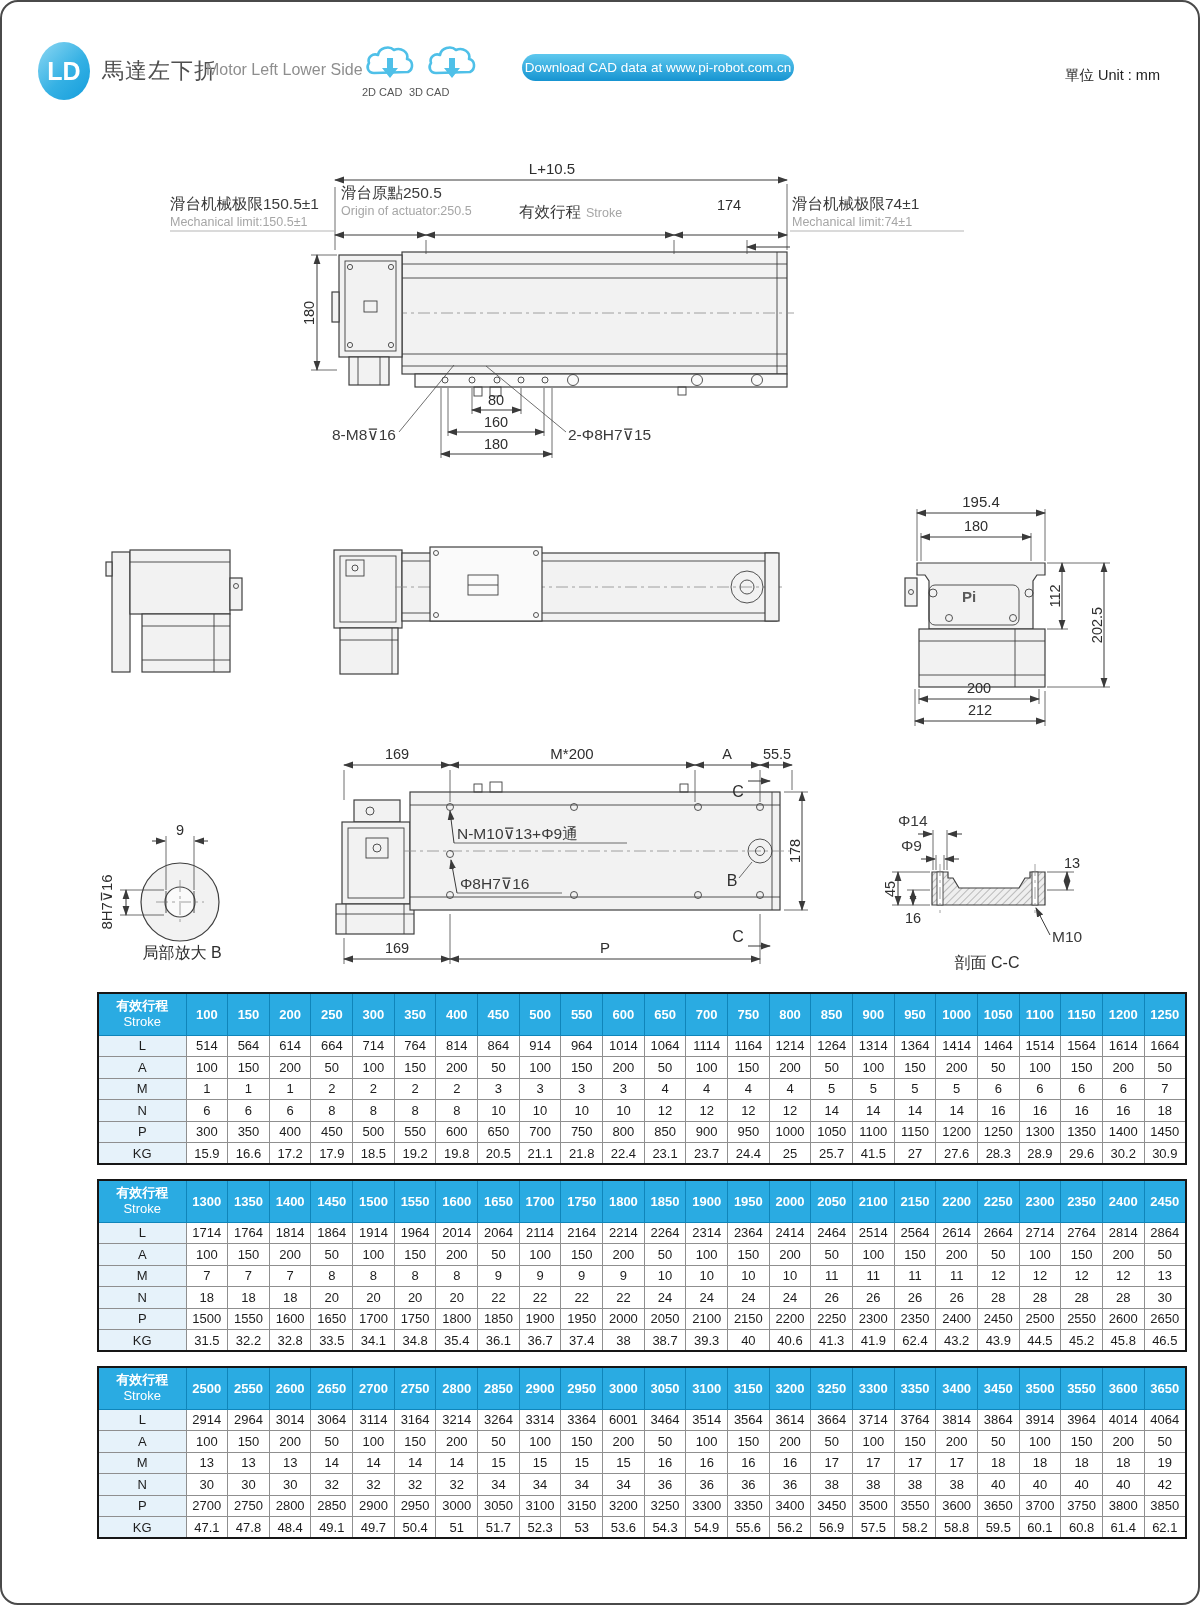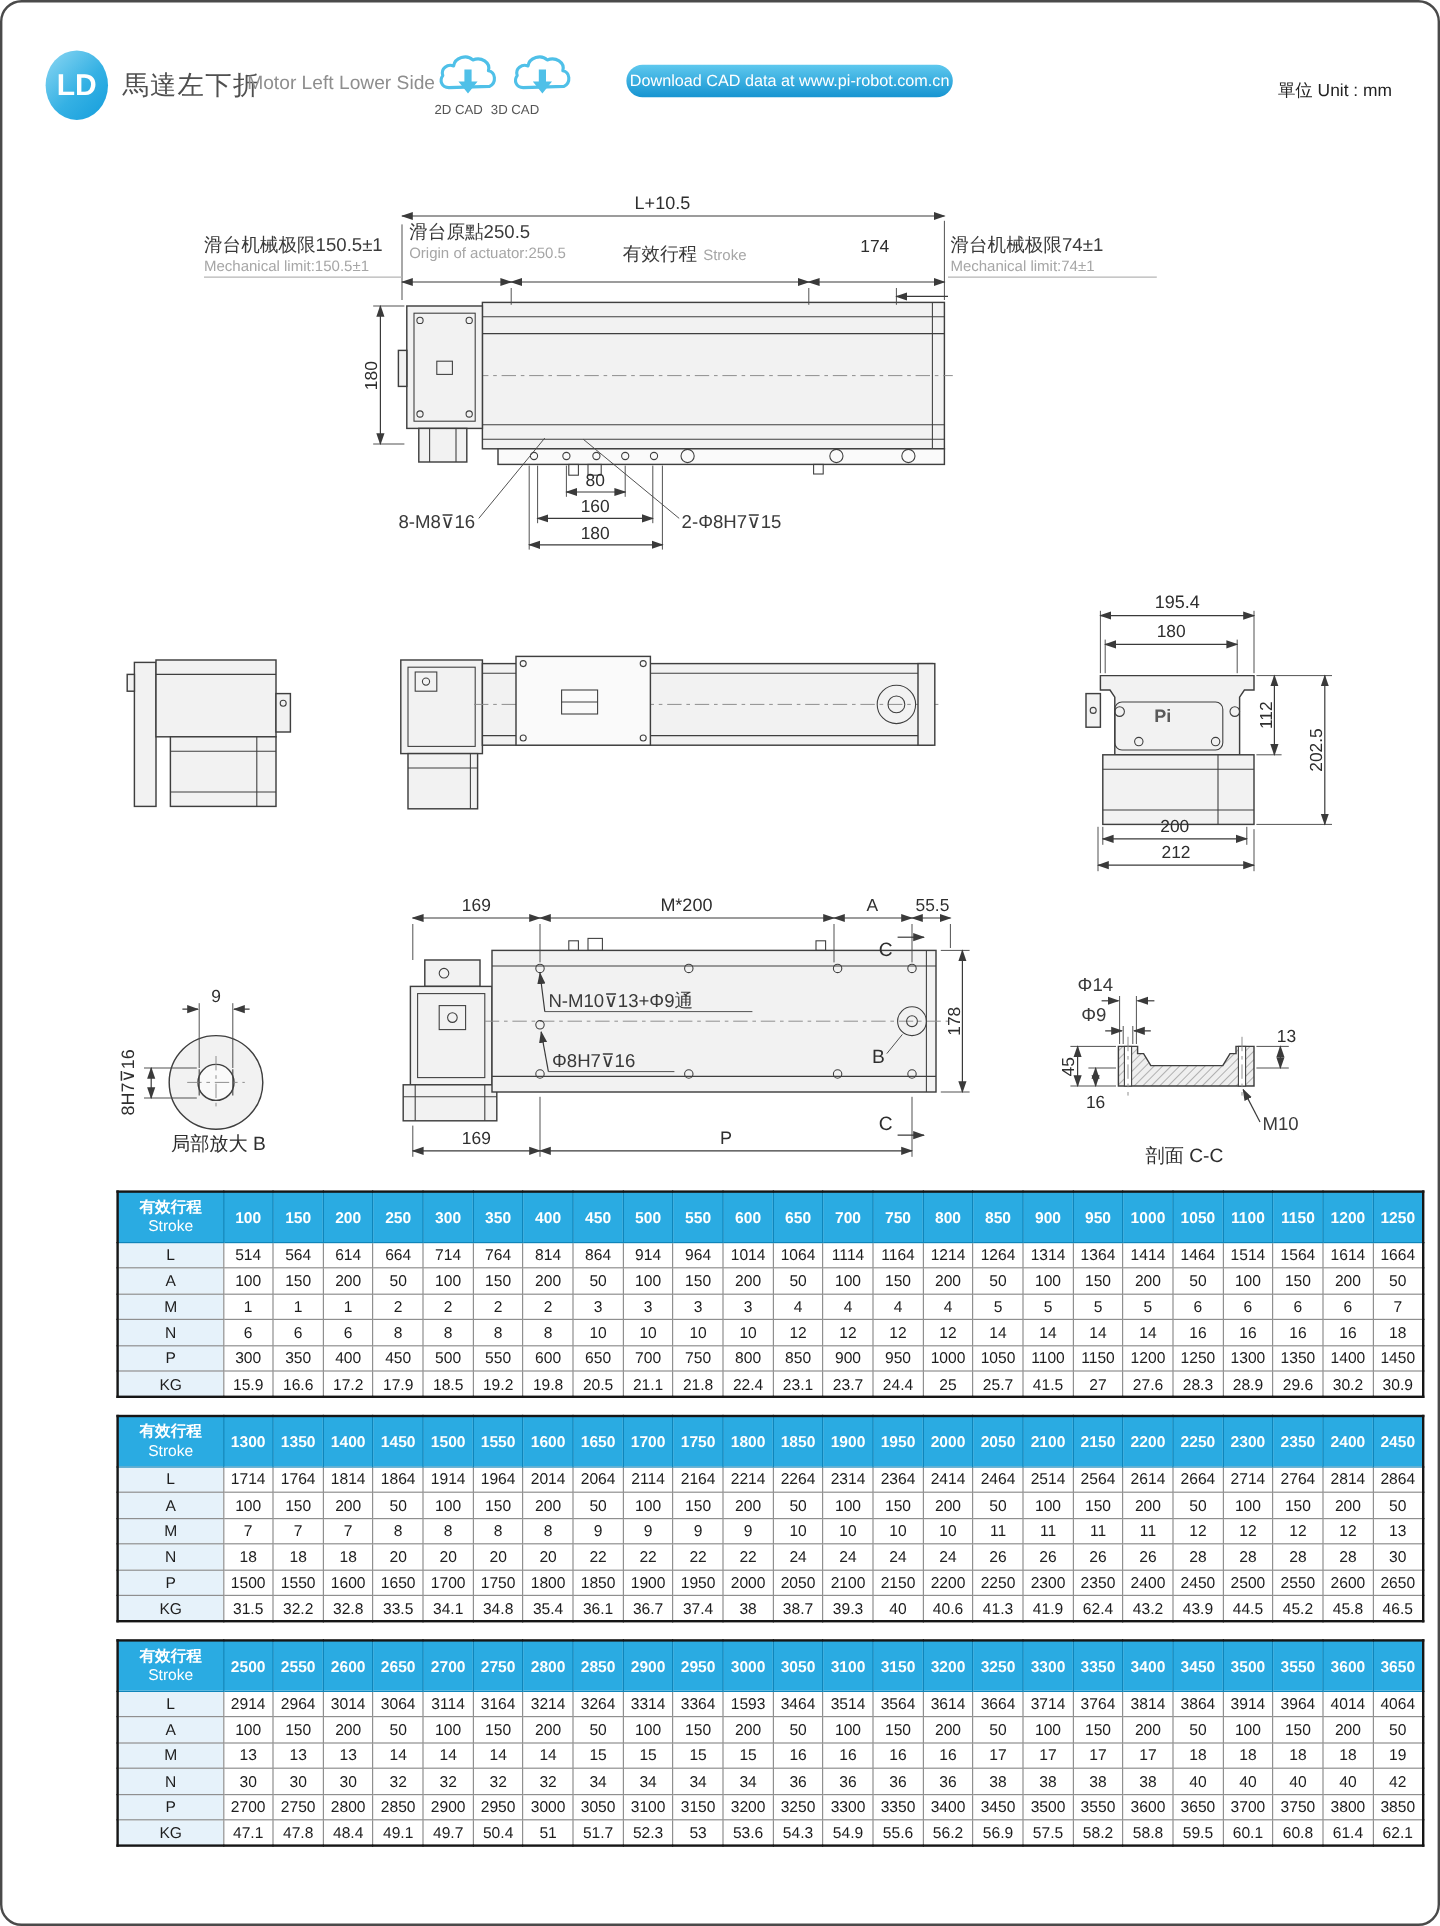--- a/index.html
+++ b/index.html
@@ -812,21 +812,21 @@
             <td>2914</td>
             <td>2964</td>
             <td>3014</td>
             <td>3064</td>
             <td>3114</td>
             <td>3164</td>
             <td>3214</td>
             <td>3264</td>
             <td>3314</td>
             <td>3364</td>
-            <td>1593</td>
+            <td>6001</td>
             <td>3464</td>
             <td>3514</td>
             <td>3564</td>
             <td>3614</td>
             <td>3664</td>
             <td>3714</td>
             <td>3764</td>
             <td>3814</td>
             <td>3864</td>
             <td>3914</td>

